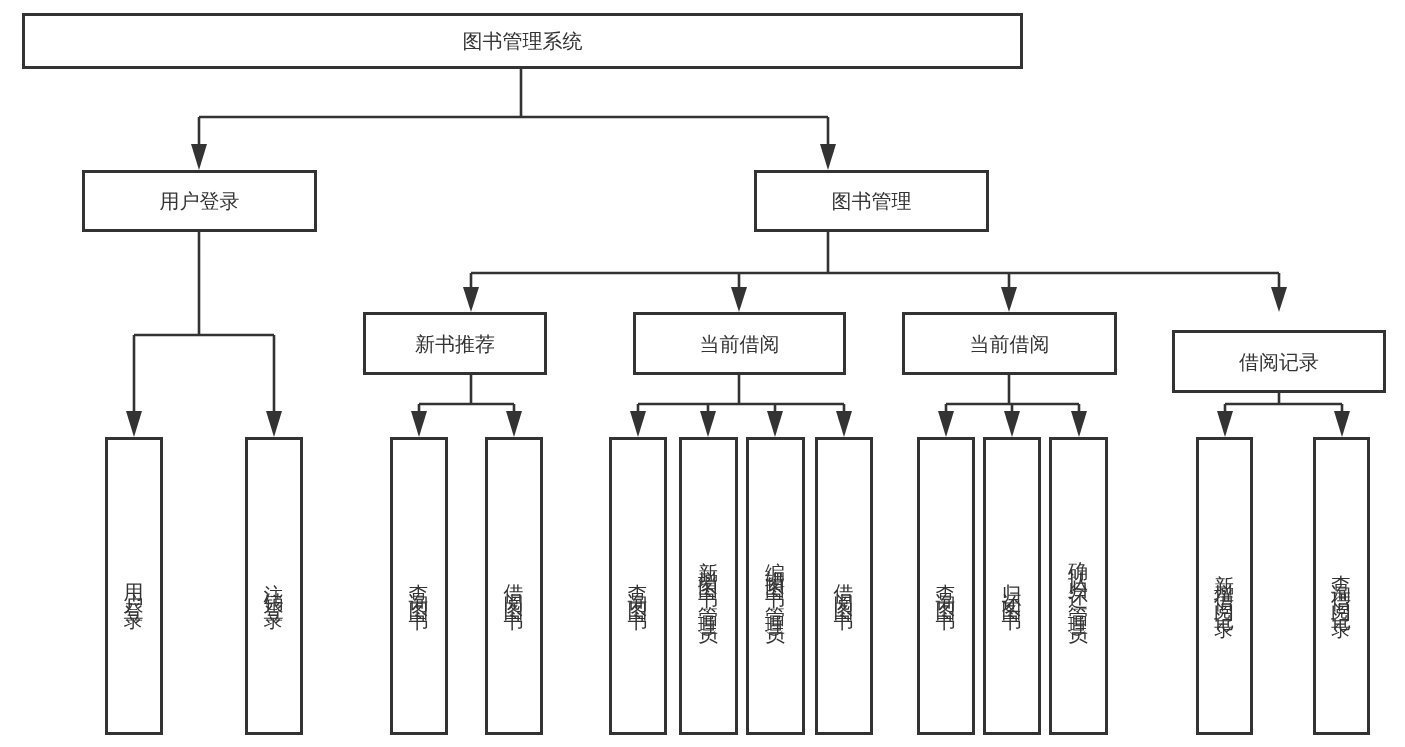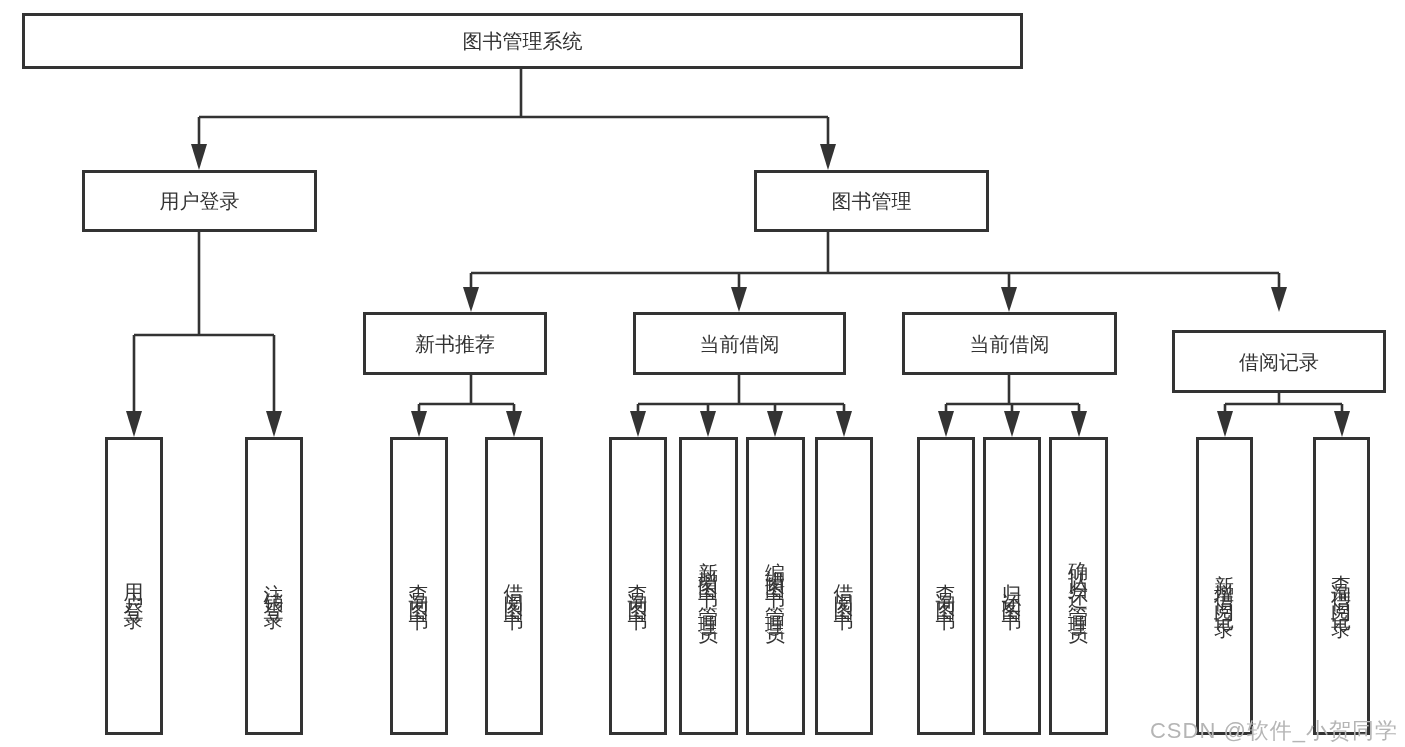--- a/index.html
+++ b/index.html
@@ -201,15 +201,14 @@
     <span>确认归还（管理员）</span>
   </div>
 
   <div class="node vbox n-br1">
     <span>新增借阅记录</span>
   </div>
   <div class="node vbox n-br2">
     <span>查询借阅记录</span>
   </div>
 
-  <div class="watermark">CSDN @软件_小贺同学</div>
 
 </div>
 
 </body></html>

